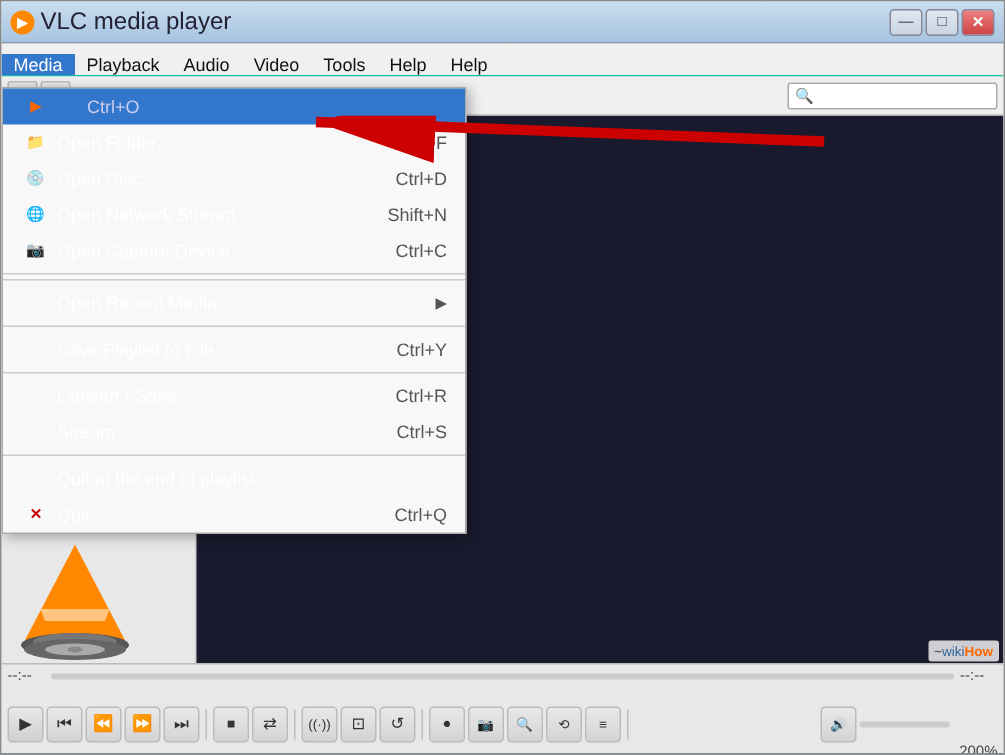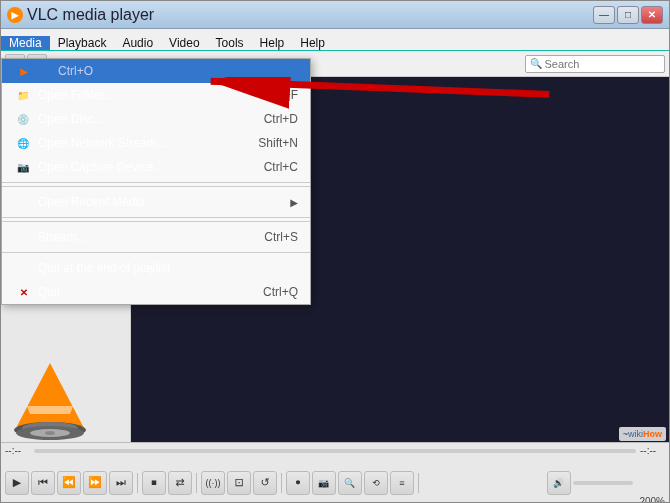--- a/index.html
+++ b/index.html
@@ -419,23 +419,33 @@
 
 
           <div class="dropdown-item">
             <div class="dropdown-item-icon"></div>
             <span class="dropdown-item-label">Open Recent Media</span>
             <span class="dropdown-item-arrow">▶</span>
           </div>
 
           <div class="dropdown-separator"></div>
 
+          <div class="dropdown-item">
+            <div class="dropdown-item-icon"></div>
+            <span class="dropdown-item-label">Save Playlist to File...</span>
+            <span class="dropdown-item-shortcut">Ctrl+Y</span>
+          </div>
 
           <div class="dropdown-separator"></div>
 
+          <div class="dropdown-item">
+            <div class="dropdown-item-icon"></div>
+            <span class="dropdown-item-label">Convert / Save...</span>
+            <span class="dropdown-item-shortcut">Ctrl+R</span>
+          </div>
 
           <div class="dropdown-item">
             <div class="dropdown-item-icon"></div>
             <span class="dropdown-item-label">Stream...</span>
             <span class="dropdown-item-shortcut">Ctrl+S</span>
           </div>
 
           <div class="dropdown-separator"></div>
 
           <div class="dropdown-item">
@@ -473,21 +483,20 @@
     </div>
 
     <div class="top-bar">
       <div class="top-controls">
         <div class="top-btn">☰</div>
         <div class="top-btn">⊡</div>
       </div>
       <div style="flex:1"></div>
       <div class="search-container">
         <span style="color:#aaa; font-size:10px; margin-right:2px;">🔍</span>
-        <input class="search-input" type="text" placeholder="Search" style="">
       </div>
     </div>
 
     <div class="content-wrapper">
 
       <div class="left-panel">
         <div class="vlc-logo">
           
           <svg width="90" height="90" viewBox="0 0 90 90">
 

